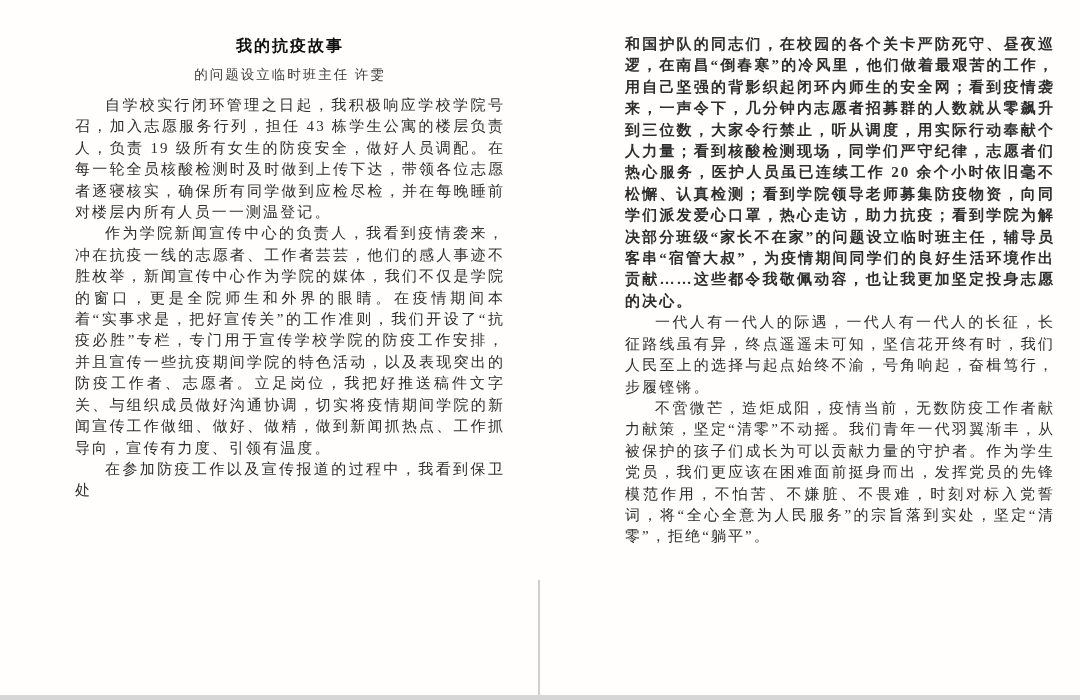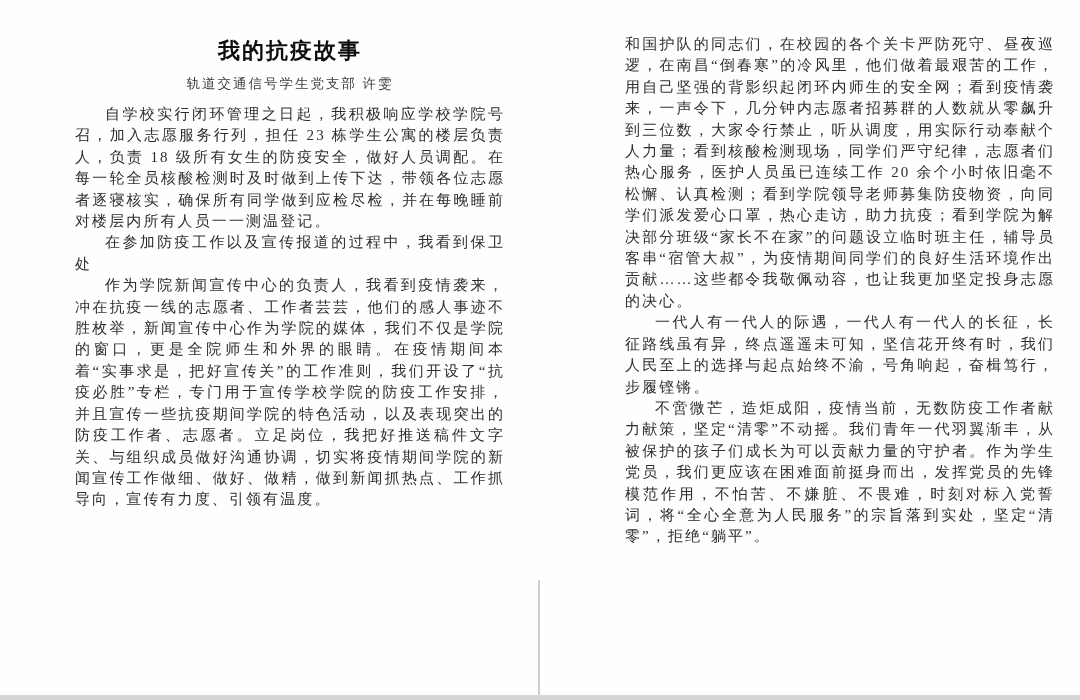--- a/index.html
+++ b/index.html
@@ -19,41 +19,41 @@
     width: 540px; height: 700px;
     background: #fffefd;
   }
   .page-left  { padding: 36px 35px 0 75px; }
   .page-right { padding: 34px 25px 0 85px; }
 
   .doc-title {
     text-align: center;
     font-family: "Liberation Sans", sans-serif;
     font-weight: bold;
-    font-size: 22px;
+    font-size: 16px;
     letter-spacing: 2px;
     color: #0e0e0e;
     margin-bottom: 9px;
   }
   .doc-byline {
     text-align: center;
     font-size: 13.5px;
     letter-spacing: 2px;
     color: #3c3c3c;
     margin-bottom: 11px;
   }
   .para {
     font-size: 15px;
     line-height: 21.4px;
     letter-spacing: 2.1px;
     color: #2e2e2e;
     text-align: justify;
     text-indent: 2em;
   }
-  .para.no-indent { text-indent: 0; }
+  .para.no-indent { text-indent: 0; font-weight: bold; }
 
   .page-divider {
     position: absolute;
     left: 538px; top: 580px;
     width: 2px; height: 120px;
     background: #cfcfcf;
   }
   .bottom-edge {
     position: absolute;
     left: 0; bottom: 0;
@@ -61,25 +61,25 @@
     background: #d6d6d6;
   }
 </style>
 </head>
 <body>
 
 <div class="spread">
 
   <div class="page page-left">
     <div class="doc-title">我的抗疫故事</div>
-    <div class="doc-byline">轨道交通信号学生党支部 许雯</div>
+    <div class="doc-byline">的问题设立临时班主任 许雯</div>
 
-    <p class="para">自学校实行闭环管理之日起，我积极响应学校学院号召，加入志愿服务行列，担任 23 栋学生公寓的楼层负责人，负责 18 级所有女生的防疫安全，做好人员调配。在每一轮全员核酸检测时及时做到上传下达，带领各位志愿者逐寝核实，确保所有同学做到应检尽检，并在每晚睡前对楼层内所有人员一一测温登记。</p>
+    <p class="para">自学校实行闭环管理之日起，我积极响应学校学院号召，加入志愿服务行列，担任 43 栋学生公寓的楼层负责人，负责 19 级所有女生的防疫安全，做好人员调配。在每一轮全员核酸检测时及时做到上传下达，带领各位志愿者逐寝核实，确保所有同学做到应检尽检，并在每晚睡前对楼层内所有人员一一测温登记。</p>
+    <p class="para">作为学院新闻宣传中心的负责人，我看到疫情袭来，冲在抗疫一线的志愿者、工作者芸芸，他们的感人事迹不胜枚举，新闻宣传中心作为学院的媒体，我们不仅是学院的窗口，更是全院师生和外界的眼睛。在疫情期间本着“实事求是，把好宣传关”的工作准则，我们开设了“抗疫必胜”专栏，专门用于宣传学校学院的防疫工作安排，并且宣传一些抗疫期间学院的特色活动，以及表现突出的防疫工作者、志愿者。立足岗位，我把好推送稿件文字关、与组织成员做好沟通协调，切实将疫情期间学院的新闻宣传工作做细、做好、做精，做到新闻抓热点、工作抓导向，宣传有力度、引领有温度。</p>
     <p class="para">在参加防疫工作以及宣传报道的过程中，我看到保卫处</p>
-    <p class="para">作为学院新闻宣传中心的负责人，我看到疫情袭来，冲在抗疫一线的志愿者、工作者芸芸，他们的感人事迹不胜枚举，新闻宣传中心作为学院的媒体，我们不仅是学院的窗口，更是全院师生和外界的眼睛。在疫情期间本着“实事求是，把好宣传关”的工作准则，我们开设了“抗疫必胜”专栏，专门用于宣传学校学院的防疫工作安排，并且宣传一些抗疫期间学院的特色活动，以及表现突出的防疫工作者、志愿者。立足岗位，我把好推送稿件文字关、与组织成员做好沟通协调，切实将疫情期间学院的新闻宣传工作做细、做好、做精，做到新闻抓热点、工作抓导向，宣传有力度、引领有温度。</p>
   </div>
 
   <div class="page page-right">
     <p class="para no-indent">和国护队的同志们，在校园的各个关卡严防死守、昼夜巡逻，在南昌“倒春寒”的冷风里，他们做着最艰苦的工作，用自己坚强的背影织起闭环内师生的安全网；看到疫情袭来，一声令下，几分钟内志愿者招募群的人数就从零飙升到三位数，大家令行禁止，听从调度，用实际行动奉献个人力量；看到核酸检测现场，同学们严守纪律，志愿者们热心服务，医护人员虽已连续工作 20 余个小时依旧毫不松懈、认真检测；看到学院领导老师募集防疫物资，向同学们派发爱心口罩，热心走访，助力抗疫；看到学院为解决部分班级“家长不在家”的问题设立临时班主任，辅导员客串“宿管大叔”，为疫情期间同学们的良好生活环境作出贡献……这些都令我敬佩动容，也让我更加坚定投身志愿的决心。</p>
     <p class="para">一代人有一代人的际遇，一代人有一代人的长征，长征路线虽有异，终点遥遥未可知，坚信花开终有时，我们人民至上的选择与起点始终不渝，号角响起，奋楫笃行，步履铿锵。</p>
     <p class="para">不啻微芒，造炬成阳，疫情当前，无数防疫工作者献力献策，坚定“清零”不动摇。我们青年一代羽翼渐丰，从被保护的孩子们成长为可以贡献力量的守护者。作为学生党员，我们更应该在困难面前挺身而出，发挥党员的先锋模范作用，不怕苦、不嫌脏、不畏难，时刻对标入党誓词，将“全心全意为人民服务”的宗旨落到实处，坚定“清零”，拒绝“躺平”。</p>
   </div>
 
   <div class="page-divider"></div>
   <div class="bottom-edge"></div>

